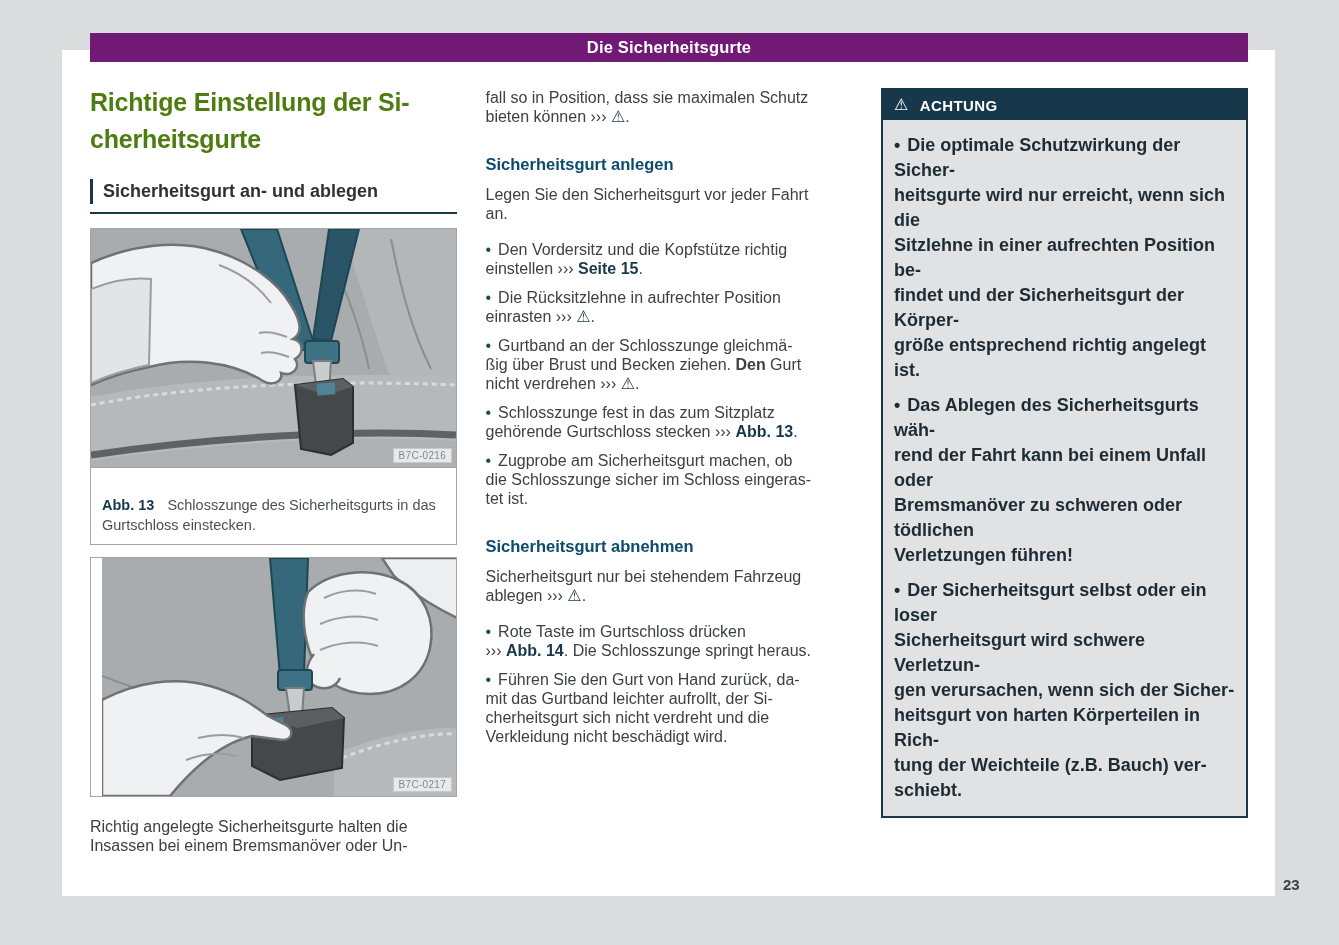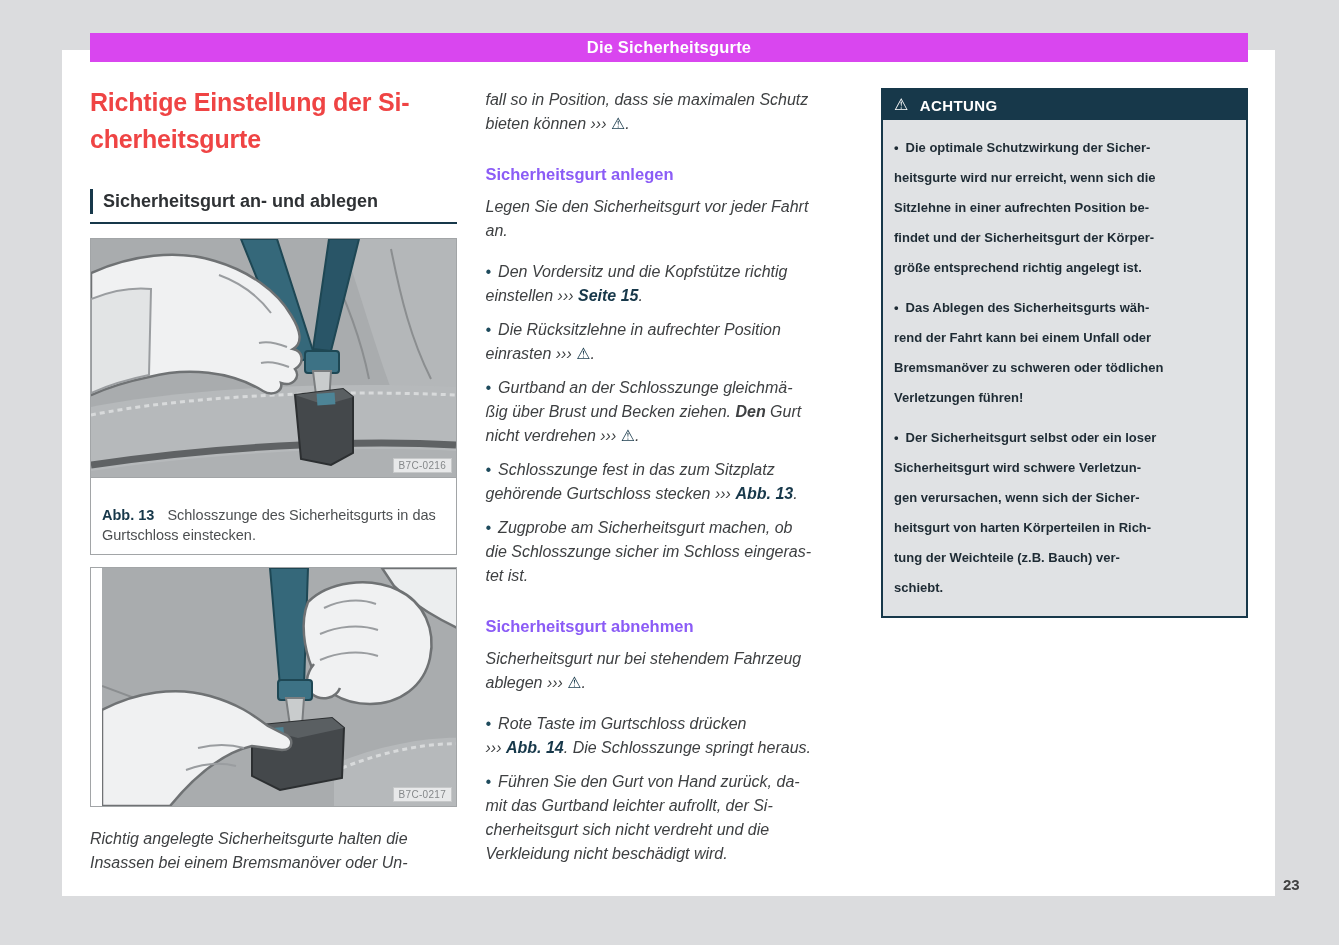--- a/index.html
+++ b/index.html
@@ -8,37 +8,37 @@
     background:#dbdcde;
     font-family:"Liberation Sans","DejaVu Sans",sans-serif;
     -webkit-font-smoothing:antialiased;
   }
   .page{
     position:absolute;left:62px;top:50px;width:1213px;height:846px;
     background:#ffffff;
   }
   .header-bar{
     position:absolute;left:28px;top:-17px;width:1158px;height:29px;
-    background:#d946ef;color:#ffffff;
+    background:#701a75;color:#ffffff;
     display:flex;align-items:center;justify-content:center;
     font-size:16.5px;font-weight:bold;letter-spacing:0.2px;
   }
   .columns{
     position:absolute;left:28px;top:38px;width:1158px;
     display:flex;justify-content:space-between;
   }
   .col{width:367px;}
 
   
   .doc-title{
-    font-size:25px;line-height:37px;font-weight:bold;color:#ef4444;
+    font-size:25px;line-height:37px;font-weight:bold;color:#4d7c0f;
     white-space:pre-line;letter-spacing:-0.2px;margin-top:-4px;
   }
   .sub-block{
-    margin-top:31px;border-bottom:2.5px solid #17384a;padding-bottom:8px;
+    margin-top:21px;border-bottom:2.5px solid #17384a;padding-bottom:8px;
   }
   .sub-inner{
     border-left:3.5px solid #17384a;padding-left:10px;
     font-size:18px;line-height:25px;font-weight:bold;color:#2e3134;
   }
   .figure{margin-top:14px;border:1px solid #a2a5a7;}
   .figure + .figure{margin-top:12px;padding-left:11px;}
   .fig-img{height:238px;position:relative;overflow:hidden;background:#404040;}
   .fig-img svg{display:block;}
   .fig-code{
@@ -48,42 +48,42 @@
   }
   .fig-caption{
     border-top:1px solid #a2a5a7;padding:7px 11px 9px;
     font-size:14.5px;line-height:20px;color:#4c4f51;white-space:pre-line;
   }
   .fig-label{font-weight:bold;color:#17384a;margin-right:13px;}
   .closing{margin-top:20px;}
 
   
   .body-text{
-    font-size:16px;line-height:24px;color:#3e4042;white-space:pre-line;font-style:italic;
+    font-size:16px;line-height:19px;color:#3e4042;white-space:pre-line;
   }
   .section-heading{
-    font-size:16.5px;font-weight:bold;color:#8b5cf6;margin:29px 0 11px;
+    font-size:16.5px;font-weight:bold;color:#0c4a6e;margin:29px 0 11px;
   }
   .bullet{margin-top:10px;white-space:pre-line;}
   .seg-dot{color:#1d4a5c;margin-right:7px;}
   .seg-link{color:#17384a;font-weight:bold;text-align:right;}
   .seg-b{font-weight:bold;}
   .seg-warn{color:#17384a;}
 
   
   .warn-box{border:2px solid #17384a;background:#e0e2e4;}
   .warn-header{
     background:#17384a;color:#ffffff;height:30px;
     display:flex;align-items:center;padding-left:11px;gap:11px;
     font-weight:bold;font-size:15px;letter-spacing:0.4px;
   }
   .warn-tri{font-size:16px;line-height:1;font-family:"DejaVu Sans",sans-serif;}
   .warn-body{padding:3px 11px 13px;}
   .warn-bullet{
-    font-size:13px;line-height:30px;font-weight:bold;color:#1e2b34;
+    font-size:18px;line-height:25px;font-weight:bold;color:#1e2b34;
     margin-top:10px;white-space:pre-line;
   }
   .warn-bullet .seg-dot{color:#1e2b34;}
 
   .page-number{
     position:absolute;left:1283px;top:876px;
     font-size:15px;font-weight:bold;color:#404040;
   }
 </style>
 </head>

